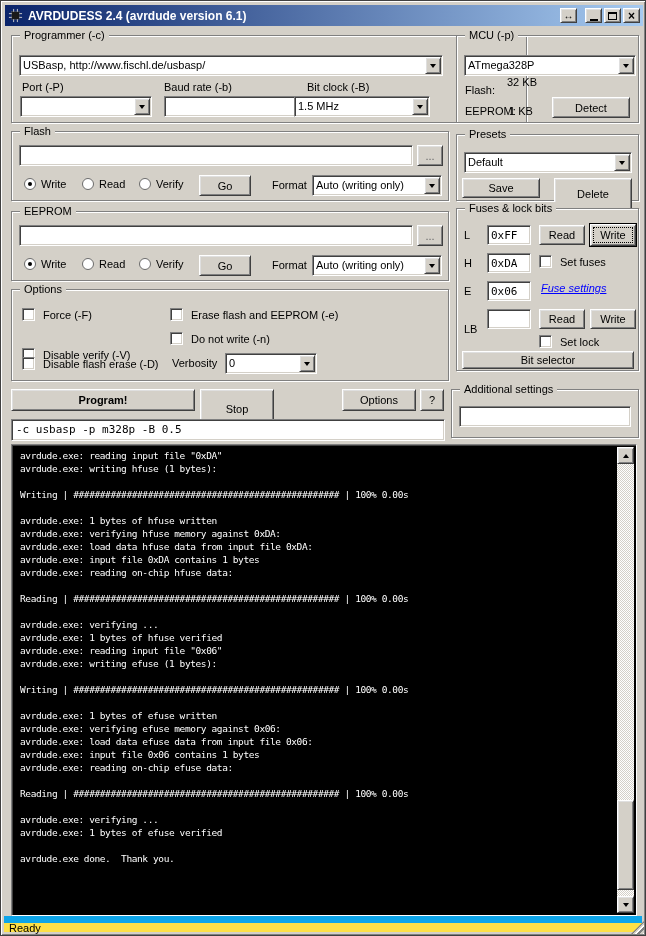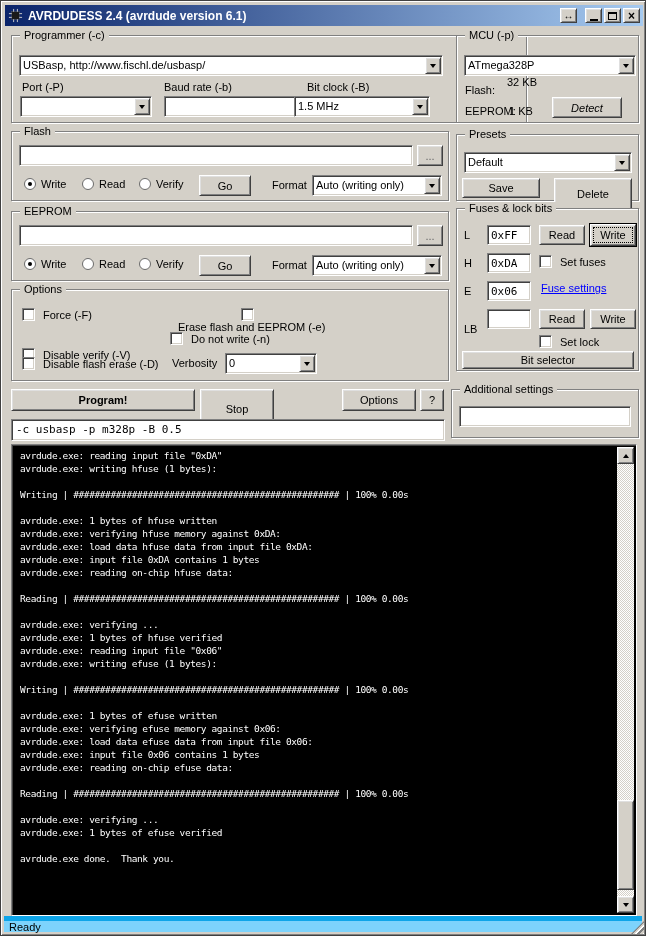--- a/index.html
+++ b/index.html
@@ -122,22 +122,22 @@
   
   .cmdbox{
     position:absolute;left:10px;top:418px;width:434px;height:22px;background:#fff;
     border:1px solid;border-color:#808080 #ffffff #ffffff #808080;
     box-shadow:inset 1px 1px 0 #404040, inset -1px -1px 0 #d4d0c8;
     font-family:"DejaVu Sans Mono","Liberation Mono",monospace;font-size:11px;
     line-height:20px;padding:0 4px;white-space:nowrap;overflow:hidden;
   }
   
   .statusbar{
-    position:absolute;left:3px;right:3px;bottom:3px;height:16px;background:#7dd3fc;
-    border-top:5px solid #0ea5e9;display:flex;align-items:center;padding-left:5px;
+    position:absolute;left:3px;right:3px;bottom:3px;height:16px;background:#fde047;
+    border-top:7px solid #0ea5e9;display:flex;align-items:center;padding-left:5px;
   }
   .grip{
     position:absolute;right:1px;bottom:1px;width:13px;height:13px;
     background:repeating-linear-gradient(135deg,#d4d0c8 0 2px,#ffffff 2px 3px,#808080 3px 5px);
     clip-path:polygon(100% 0,100% 100%,0 100%);
   }
 </style>
 </head>
 <body>
 
@@ -204,21 +204,21 @@
     <div class="combo" style="left:7px;top:19px;width:172px;height:21px;">
       <span class="ctext">ATmega328P</span>
       <span class="dd">
           <i class="arr-dn"></i>
         </span>
     </div>
     <span class="lbl" style="left:8px;top:48px;">Flash:</span>
     <span class="lbl" style="left:50px;top:40px;">32 KB</span>
     <span class="lbl" style="left:8px;top:69px;">EEPROM:</span>
     <span class="lbl" style="left:52px;top:69px;">1 KB</span>
-    <button class="btn" style="left:95px;top:61px;width:70px;height:21px;font-style:italic;">Detect</button>
+    <button class="btn" style="left:95px;top:61px;width:78px;height:21px;">Detect</button>
   </div>
 
   <div class="gbox" style="left:10px;top:130px;width:438px;height:70px;">
     <span class="glabel">Flash</span>
     <input class="field" type="text" style="left: 7px; top: 13px; width: 394px; height: 21px;" value="">
     <button class="btn" style="left:405px;top:13px;width:26px;height:21px;color:#666;">...</button>
     <span class="rdrow" style="left:12px;top:46px;">
       <span class="radio checked"></span>
       <span class="txt">Write</span>
     </span>
@@ -285,39 +285,39 @@
     <button class="btn" style="left:82px;top:16px;width:46px;height:20px;">Read</button>
     <button class="btn default" style="left:133px;top:15px;width:46px;height:22px;">Write</button>
     <span class="lbl" style="left:7px;top:48px;">H</span>
     <input class="field mono" type="text" style="left: 30px; top: 44px; width: 44px; height: 20px;" value="0xDA">
     <span class="cbrow" style="left:82px;top:46px;">
       <span class="cb"></span>
       <span class="txt">Set fuses</span>
     </span>
     <span class="lbl" style="left:7px;top:76px;">E</span>
     <input class="field mono" type="text" style="left: 30px; top: 72px; width: 44px; height: 20px;" value="0x06">
-    <span class="lbl link" style="left:84px;top:73px;">Fuse settings</span>
+    <span class="lbl link" style="left:84px;top:73px;font-style:italic;">Fuse settings</span>
     <span class="lbl" style="left:7px;top:104px;margin-top:10px;">LB</span>
     <input class="field mono" type="text" style="left: 30px; top: 100px; width: 44px; height: 20px;" value="">
     <button class="btn" style="left:82px;top:100px;width:46px;height:20px;">Read</button>
     <button class="btn" style="left:133px;top:100px;width:46px;height:20px;">Write</button>
     <span class="cbrow" style="left:82px;top:126px;">
       <span class="cb"></span>
       <span class="txt">Set lock</span>
     </span>
     <button class="btn" style="left:5px;top:142px;width:172px;height:18px;">Bit selector</button>
   </div>
 
   <div class="gbox" style="left:10px;top:288px;width:438px;height:92px;">
     <span class="glabel">Options</span>
     <span class="cbrow" style="left:10px;top:18px;">
       <span class="cb"></span>
       <span class="txt">Force (-F)</span>
     </span>
-    <span class="cbrow" style="left:158px;top:18px;flex-direction:column;">
+    <span class="cbrow" style="left:158px;top:18px;">
       <span class="cb"></span>
       <span class="txt">Erase flash and EEPROM (-e)</span>
     </span>
     <span class="cbrow" style="left:10px;top:58px;">
       <span class="cb"></span>
       <span class="txt">Disable verify (-V)</span>
     </span>
     <span class="cbrow" style="left:158px;top:42px;">
       <span class="cb"></span>
       <span class="txt">Do not write (-n)</span>

